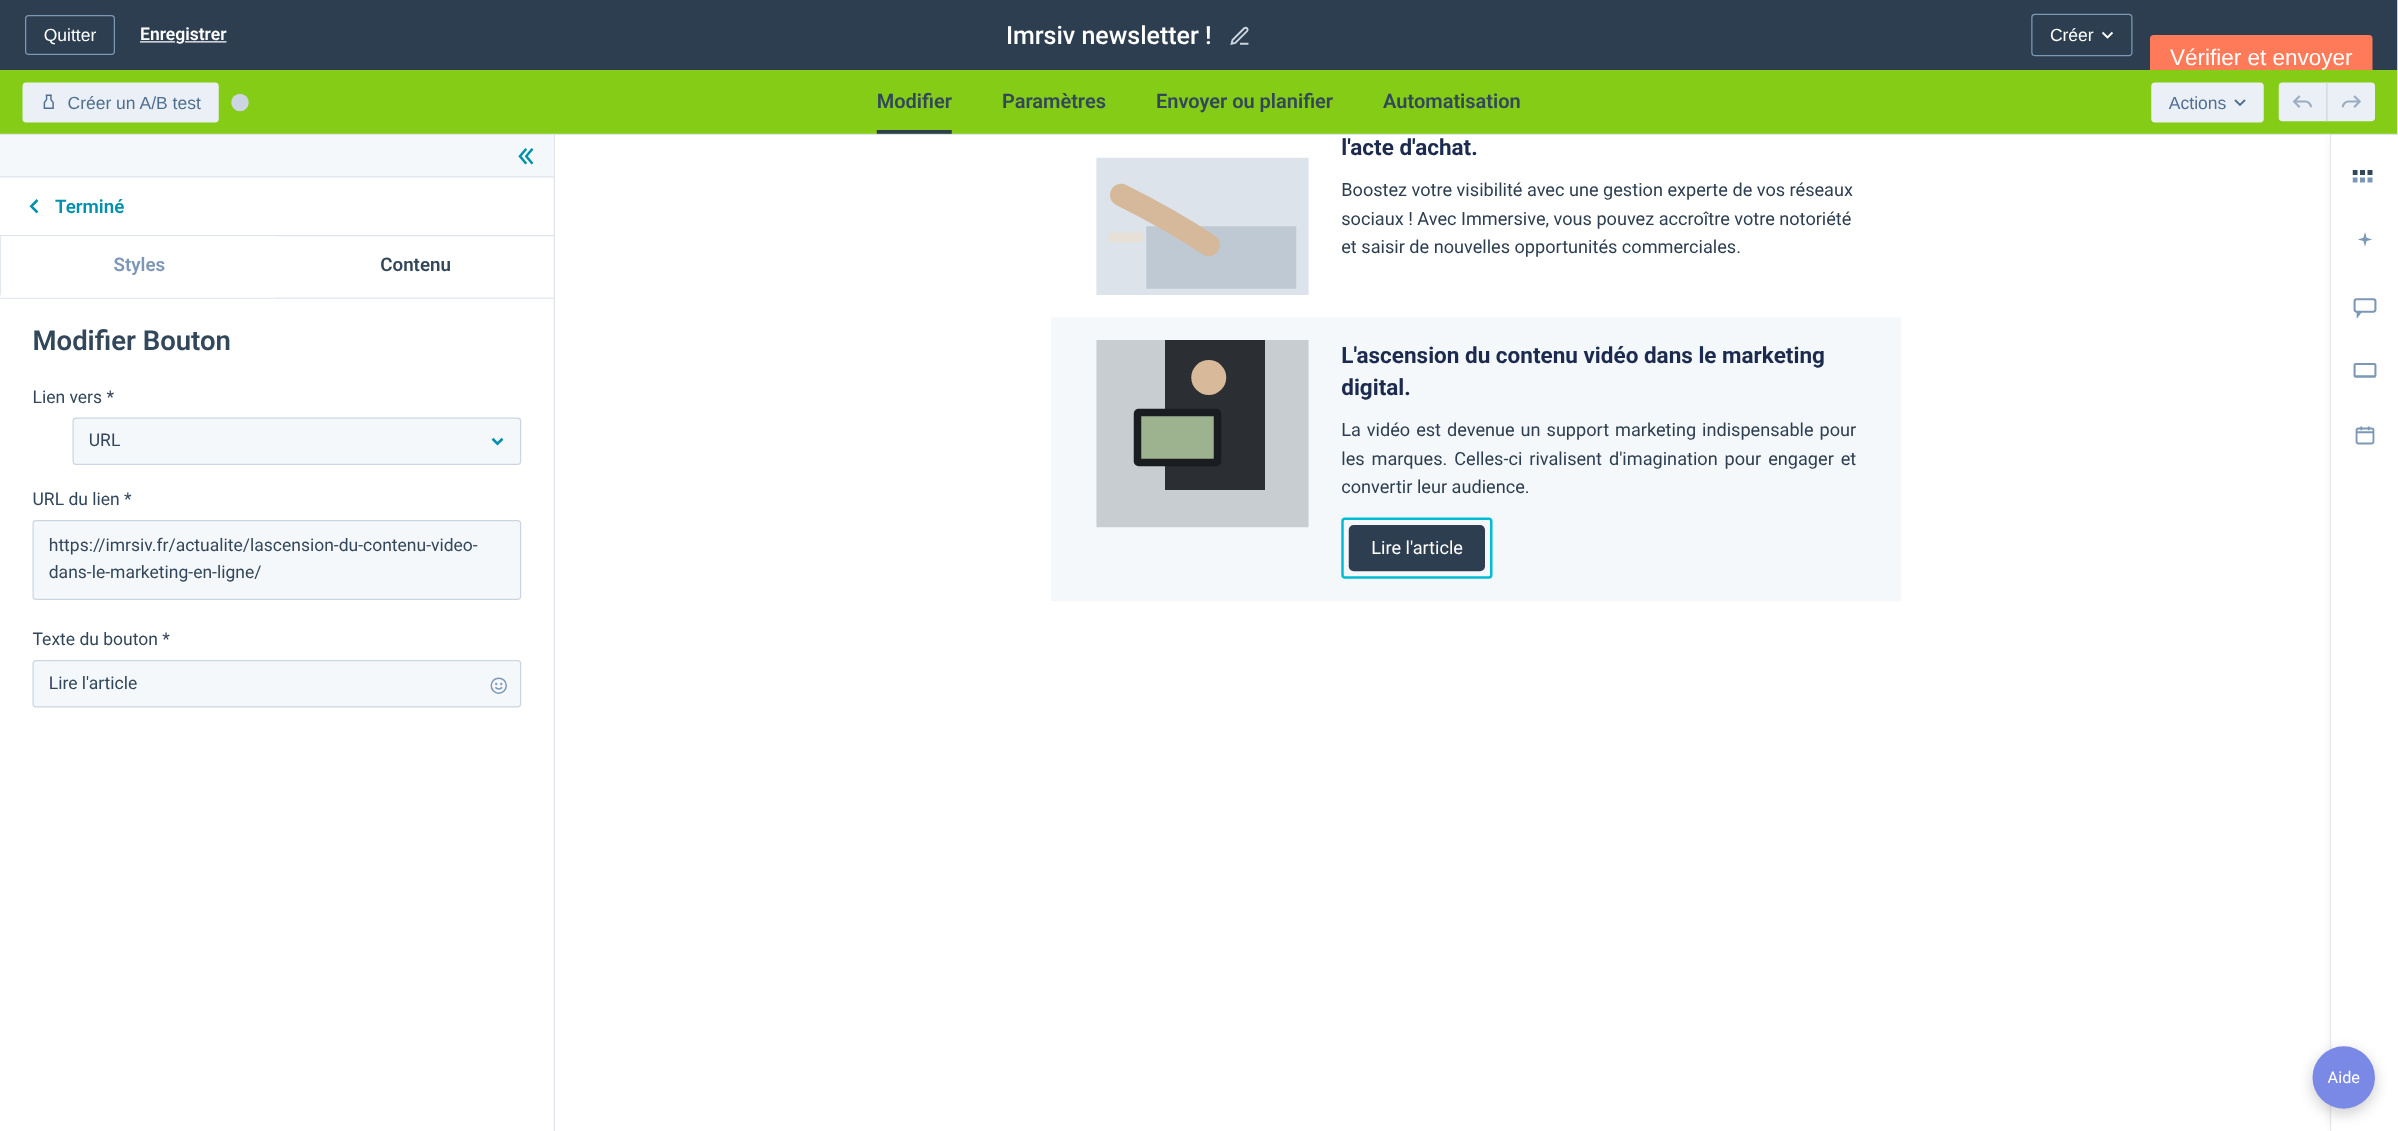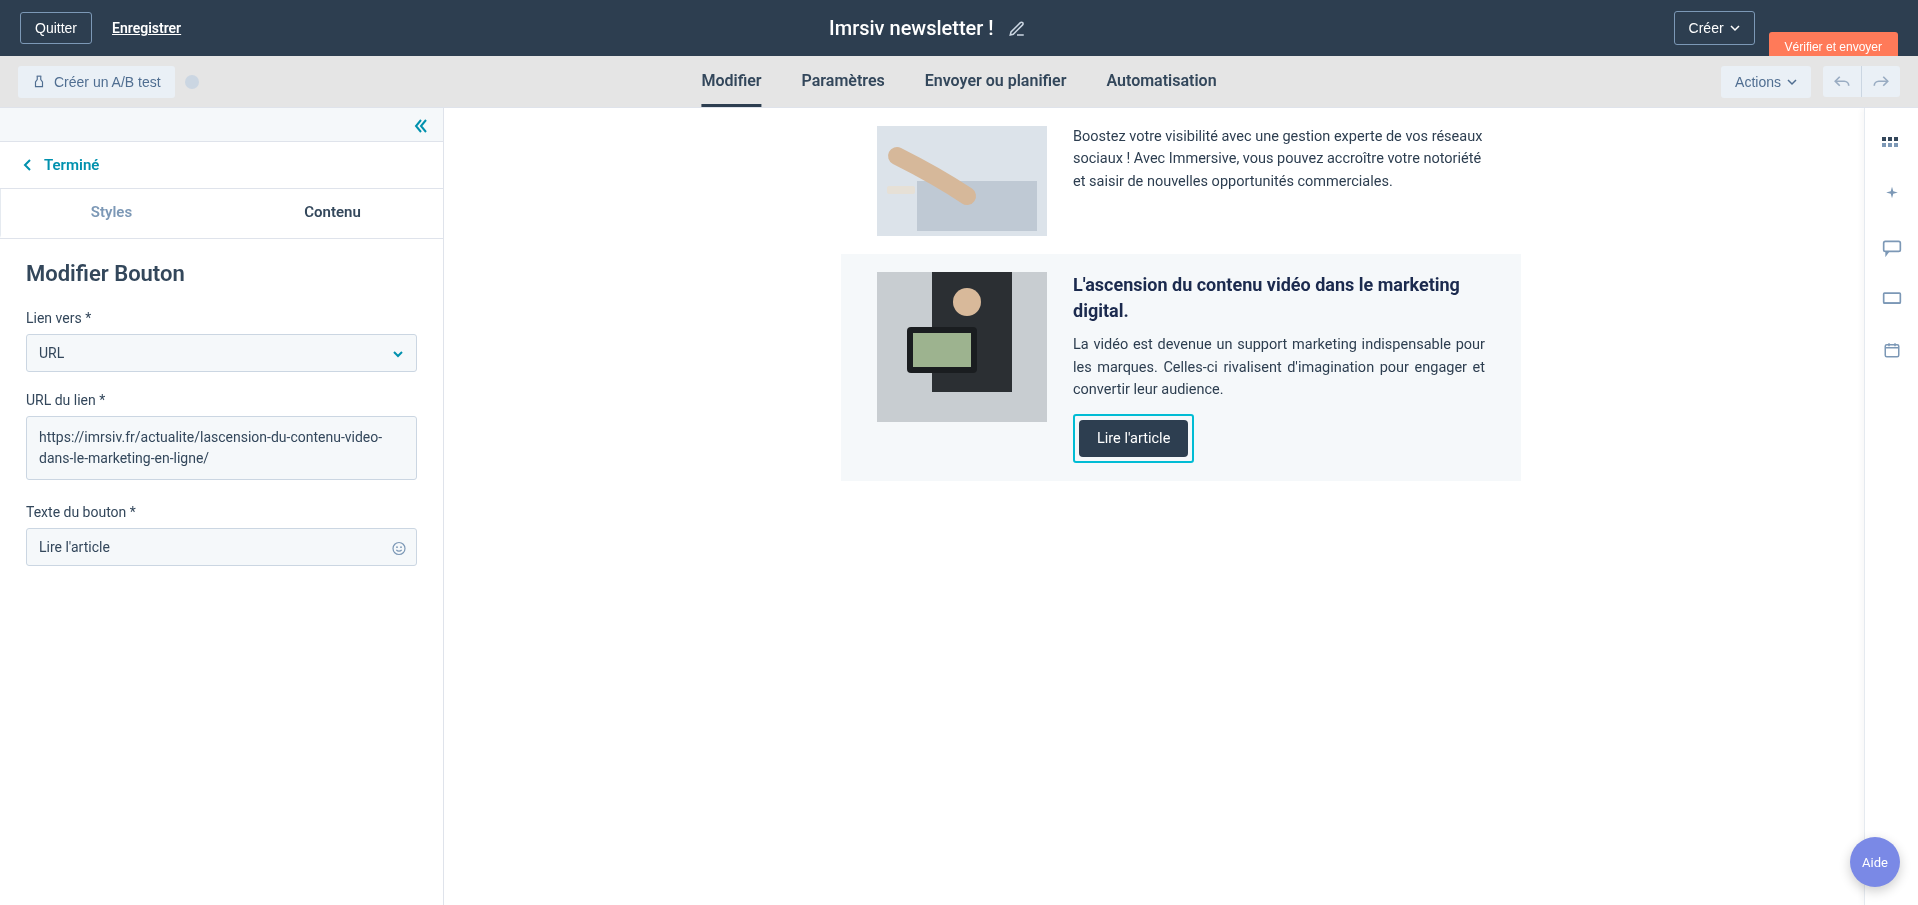--- a/index.html
+++ b/index.html
@@ -7,24 +7,24 @@
 
   
   .topbar { background:#2d3e50; height:56px; display:flex; align-items:center; padding:0 20px; color:#fff; }
   .tb-left { display:flex; align-items:center; gap:20px; }
   .btn-outline-dark { border:1px solid #7c98b6; background:transparent; color:#fff; padding:7px 14px; border-radius:3px; font-size:14px; cursor:pointer; }
   .save-link { color:#fff; text-decoration:underline; font-weight:600; font-size:14px; cursor:pointer; }
   .tb-center { flex:1; display:flex; align-items:center; justify-content:center; gap:14px; }
   .title { font-size:20px; font-weight:500; }
   .tb-right { display:flex; align-items:center; gap:14px; }
   .btn-preview { border:1px solid #7c98b6; background:transparent; color:#fff; padding:8px 14px; border-radius:3px; font-size:14px; display:flex; align-items:center; gap:6px; cursor:pointer; }
-  .btn-primary { background:#ff7a59; border:none; color:#fff; padding:8px 16px; border-radius:3px; font-size:12px; font-weight:500; cursor:pointer;margin-top:37px; }
-
-  
-  .subbar { background:#e5e5e5; border-bottom:1px solid #dfe3eb; height:52px; display:flex; align-items:center; padding:0 18px; position:relative; }
+  .btn-primary { background:#ff7a59; border:none; color:#fff; padding:8px 16px; border-radius:3px; font-size:18px; font-weight:500; cursor:pointer;margin-top:37px; }
+
+  
+  .subbar { background:#84cc16; border-bottom:1px solid #dfe3eb; height:52px; display:flex; align-items:center; padding:0 18px; position:relative; }
   .ab-wrap { display:flex; align-items:center; gap:10px; }
   .btn-ab { background:#eaf0f6; border:none; color:#506e91; padding:8px 14px; border-radius:3px; font-size:14px; display:flex; align-items:center; gap:8px; cursor:pointer; }
   .info-dot { width:14px; height:14px; border-radius:50%; background:#cbd6e2; display:inline-block; }
   .tabs { position:absolute; left:50%; transform:translateX(-50%); display:flex; gap:40px; height:100%; align-items:center; }
   .tab { font-size:16px; color:#33475b; font-weight:600; height:100%; display:flex; align-items:center; border-bottom:3px solid transparent; cursor:pointer; }
   .tab.active { color:#33475b; border-bottom:3px solid #2d3e50; }
   .sub-right { margin-left:auto; display:flex; align-items:center; gap:12px; }
   .btn-actions { background:#eaf0f6; border:none; color:#506e91; padding:8px 14px; border-radius:3px; font-size:14px; display:flex; align-items:center; gap:6px; cursor:pointer; }
   .undo-group { display:flex; background:#eaf0f6; border-radius:3px; }
   .undo-group button { background:transparent; border:none; padding:8px 10px; color:#99acc2; cursor:pointer; }
@@ -38,21 +38,21 @@
   .collapse-row { background:#f5f8fa; border-bottom:1px solid #dfe3eb; display:flex; justify-content:flex-end; padding:6px 14px; }
   .collapse-btn { color:#0091ae; font-size:18px; cursor:pointer; }
   .done-row { border-bottom:1px solid #dfe3eb; padding:14px 22px; display:flex; align-items:center; gap:10px; color:#0091ae; font-weight:600; font-size:15px; cursor:pointer; }
   .panel-tabs { display:flex; border-bottom:1px solid #dfe3eb; }
   .ptab { flex:1; text-align:center; padding:14px 0; font-size:15px; color:#33475b; font-weight:600; cursor:pointer; border-bottom:3px solid transparent; }
   .ptab.inactive { color:#7c98b6; border-left:1px solid #e5eaf0; background:#fff; }
   .panel-body { padding:22px 26px; }
   .panel-body h2 { font-size:22px; font-weight:600; color:#33475b; margin-bottom:24px; }
   .field { margin-bottom:20px; }
   .field label { display:block; font-size:14px; color:#33475b; margin-bottom:8px; }
-  .select-box { border:1px solid #cbd6e2; border-radius:3px; background:#f5f8fa; padding:10px 12px; display:flex; justify-content:space-between; align-items:center; font-size:14px; cursor:pointer; }
+  .select-box { border:1px solid #cbd6e2; border-radius:3px; background:#f5f8fa; padding:10px 12px; display:flex; justify-content:space-between; align-items:center; font-size:14px; cursor:pointer;margin-left:32px; }
   .select-box .chev { color:#0091ae; }
   .text-input, .text-area { width:100%; border:1px solid #cbd6e2; border-radius:3px; background:#f5f8fa; padding:10px 12px; font-size:14px; color:#33475b; font-family:inherit; }
   .text-area { height:64px; resize:none; line-height:1.5; }
   .input-wrap { position:relative; }
   .emoji-icon { position:absolute; right:10px; top:50%; transform:translateY(-50%); color:#7c98b6; font-size:16px; }
 
   
   .canvas-wrap { flex:1; overflow:auto; background:#fff; padding:0 0 40px 0; position:relative; }
   .email { max-width:680px; margin:0 auto; }
   .block { display:flex; gap:26px; padding:18px 36px; }
@@ -215,20 +215,21 @@
       <div class="block">
         <div class="thumb">
           <svg width="170" height="110" viewBox="0 0 170 110">
             <rect width="170" height="110" fill="#dce3ea"></rect>
             <rect x="40" y="55" width="120" height="50" fill="#bfc9d4"></rect>
             <path d="M20 30 Q60 50 90 70" stroke="#d6b89a" stroke-width="18" fill="none" stroke-linecap="round"></path>
             <rect x="10" y="60" width="28" height="8" fill="#e6e0d6" rx="2"></rect>
           </svg>
         </div>
         <div class="content">
+          <h3 style="margin-top:-20px">l'acte d'achat.</h3>
           <p>Boostez votre visibilité avec une gestion experte de vos réseaux sociaux ! Avec Immersive, vous pouvez accroître votre notoriété et saisir de nouvelles opportunités commerciales.</p>
         </div>
       </div>
 
       <div class="block alt">
         <div class="thumb" style="height:150px">
           <svg width="170" height="150" viewBox="0 0 170 150">
             <rect width="170" height="150" fill="#c8cdd1"></rect>
             <rect x="55" y="0" width="80" height="120" fill="#2b2f33"></rect>
             <rect x="30" y="55" width="70" height="46" rx="4" fill="#1a1d20"></rect>

